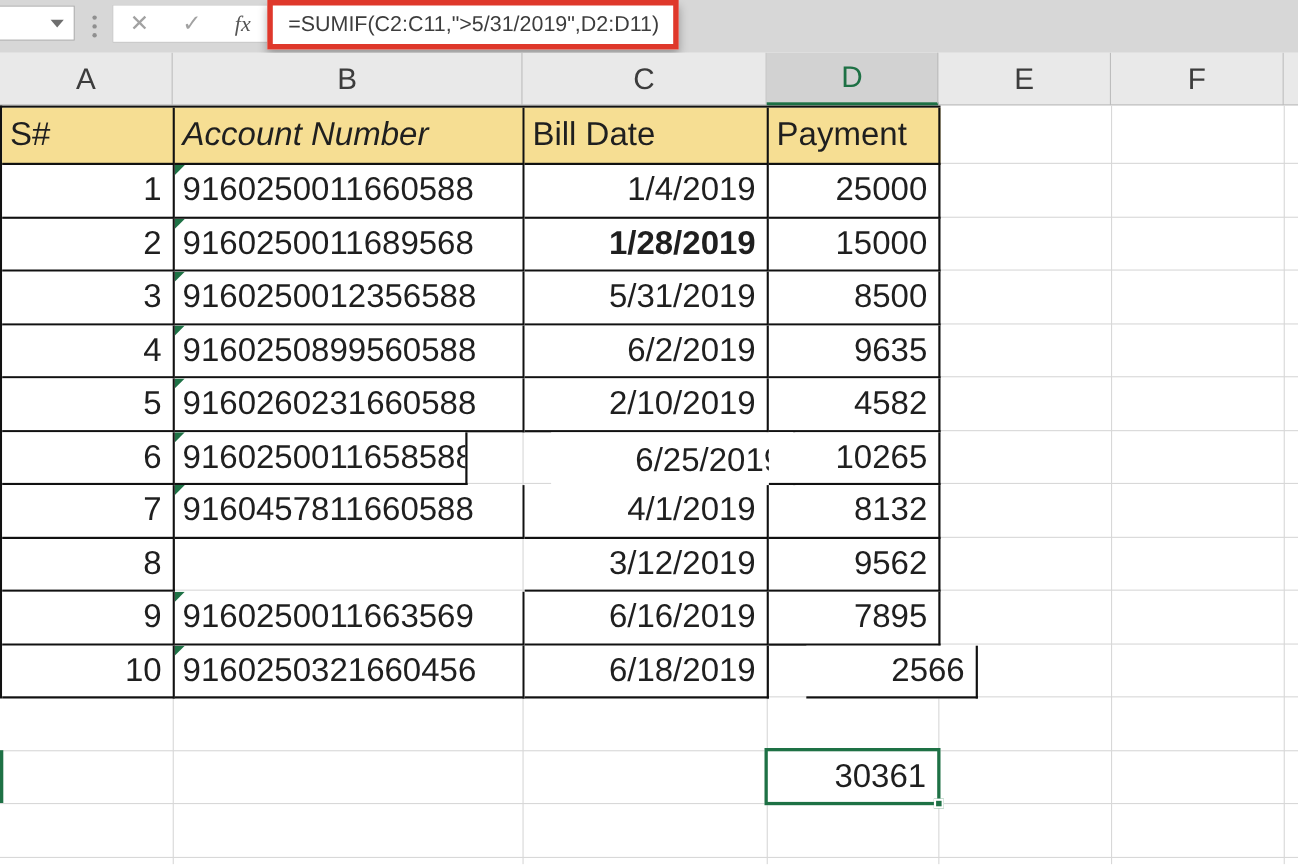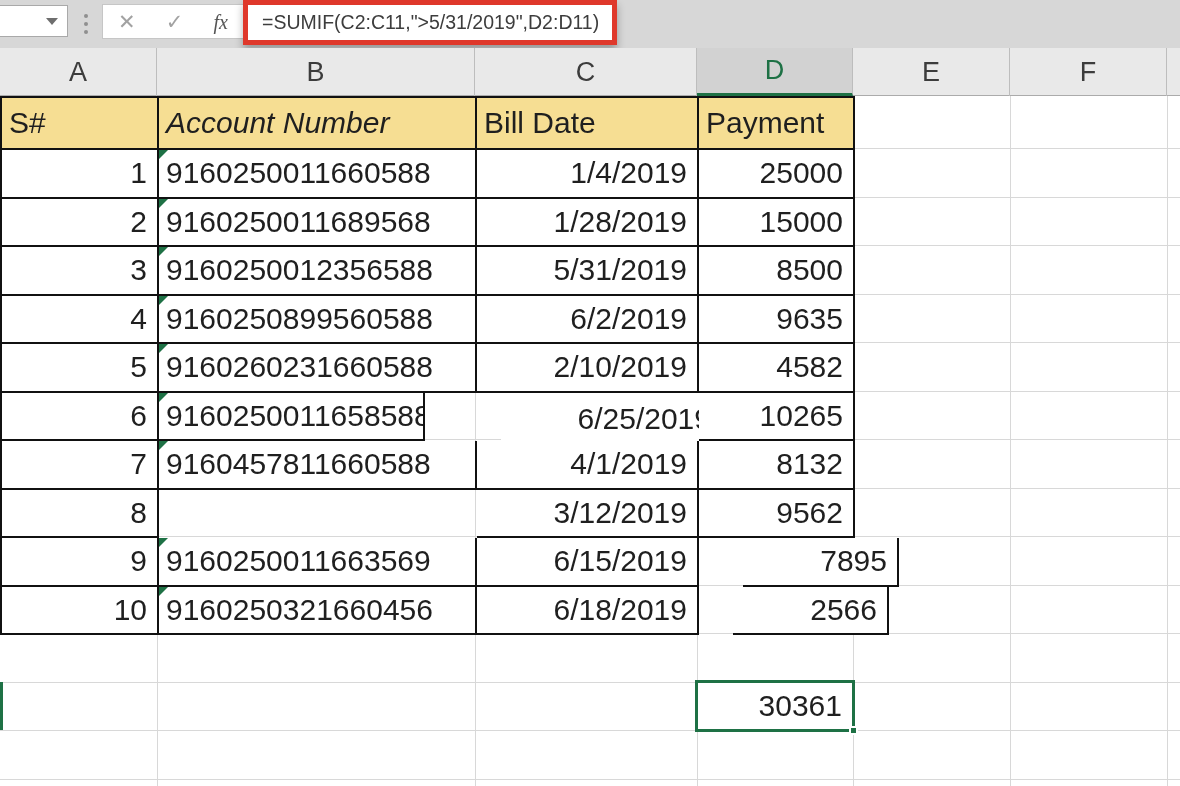--- a/index.html
+++ b/index.html
@@ -121,21 +121,21 @@
         <div class="cell al hdr" style="left: 0px; top: 0px; width: 157px; height: 52px;">S#</div>
         <div class="cell al hdr" style="left: 157px; top: 0px; width: 318px; height: 52px; font-style: italic;">Account Number</div>
         <div class="cell al hdr" style="left: 475px; top: 0px; width: 222px; height: 52px;">Bill Date</div>
         <div class="cell al hdr" style="left: 697px; top: 0px; width: 156px; height: 52px;">Payment</div>
         <div class="cell ar" style="left: 0px; top: 52px; width: 157px; height: 48.5px;">1</div>
         <div class="cell al" style="left: 157px; top: 52px; width: 318px; height: 48.5px;">9160250011660588<span class="tri"></span></div>
         <div class="cell ar" style="left: 475px; top: 52px; width: 222px; height: 48.5px;">1/4/2019</div>
         <div class="cell ar" style="left: 697px; top: 52px; width: 156px; height: 48.5px;">25000</div>
         <div class="cell ar" style="left: 0px; top: 100.5px; width: 157px; height: 48.5px;">2</div>
         <div class="cell al" style="left: 157px; top: 100.5px; width: 318px; height: 48.5px;">9160250011689568<span class="tri"></span></div>
-        <div class="cell ar" style="left: 475px; top: 100.5px; width: 222px; height: 48.5px;">1/28/2019</div>
+        <div class="cell ar" style="left: 475px; top: 100.5px; width: 222px; height: 48.5px; font-weight: bold;">1/28/2019</div>
         <div class="cell ar" style="left: 697px; top: 100.5px; width: 156px; height: 48.5px;">15000</div>
         <div class="cell ar" style="left: 0px; top: 149px; width: 157px; height: 48.5px;">3</div>
         <div class="cell al" style="left: 157px; top: 149px; width: 318px; height: 48.5px;">9160250012356588<span class="tri"></span></div>
         <div class="cell ar" style="left: 475px; top: 149px; width: 222px; height: 48.5px;">5/31/2019</div>
         <div class="cell ar" style="left: 697px; top: 149px; width: 156px; height: 48.5px;">8500</div>
         <div class="cell ar" style="left: 0px; top: 197.5px; width: 157px; height: 48.5px;">4</div>
         <div class="cell al" style="left: 157px; top: 197.5px; width: 318px; height: 48.5px;">9160250899560588<span class="tri"></span></div>
         <div class="cell ar" style="left: 475px; top: 197.5px; width: 222px; height: 48.5px;">6/2/2019</div>
         <div class="cell ar" style="left: 697px; top: 197.5px; width: 156px; height: 48.5px;">9635</div>
         <div class="cell ar" style="left: 0px; top: 246px; width: 157px; height: 48.5px;">5</div>
@@ -148,22 +148,22 @@
         <div class="cell ar" style="left: 697px; top: 294.5px; width: 156px; height: 48.5px;">10265</div>
         <div class="cell ar" style="left: 0px; top: 343px; width: 157px; height: 48.5px;">7</div>
         <div class="cell al" style="left: 157px; top: 343px; width: 318px; height: 48.5px;">9160457811660588<span class="tri"></span></div>
         <div class="cell ar" style="left: 475px; top: 343px; width: 222px; height: 48.5px;">4/1/2019</div>
         <div class="cell ar" style="left: 697px; top: 343px; width: 156px; height: 48.5px;">8132</div>
         <div class="cell ar" style="left: 0px; top: 391.5px; width: 157px; height: 48.5px;">8</div>
         <div class="cell ar" style="left: 475px; top: 391.5px; width: 222px; height: 48.5px;">3/12/2019</div>
         <div class="cell ar" style="left: 697px; top: 391.5px; width: 156px; height: 48.5px;">9562</div>
         <div class="cell ar" style="left: 0px; top: 440px; width: 157px; height: 48.5px;">9</div>
         <div class="cell al" style="left: 157px; top: 440px; width: 318px; height: 48.5px;">9160250011663569<span class="tri"></span></div>
-        <div class="cell ar" style="left: 475px; top: 440px; width: 222px; height: 48.5px;">6/15/2019</div>
-        <div class="cell ar" style="left: 697px; top: 440px; width: 156px; height: 48.5px; margin-left: 44px;">7895</div>
+        <div class="cell ar" style="left: 475px; top: 440px; width: 222px; height: 48.5px;">6/16/2019</div>
+        <div class="cell ar" style="left: 697px; top: 440px; width: 156px; height: 48.5px;">7895</div>
         <div class="cell ar" style="left: 0px; top: 488.5px; width: 157px; height: 48.5px;">10</div>
         <div class="cell al" style="left: 157px; top: 488.5px; width: 318px; height: 48.5px;">9160250321660456<span class="tri"></span></div>
         <div class="cell ar" style="left: 475px; top: 488.5px; width: 222px; height: 48.5px;">6/18/2019</div>
         <div class="cell ar" style="left: 697px; top: 488.5px; width: 156px; height: 48.5px; margin-left: 34px;">2566</div>
       </div>
       <div class="rowsel-strip" style="top: 585.5px; height: 48.5px;"></div>
       <div class="result-cell" style="left: 695px; top: 583.5px; width: 160px; height: 52.5px;">30361<div class="fill-handle"></div></div>
     </div>
 
 </div>

